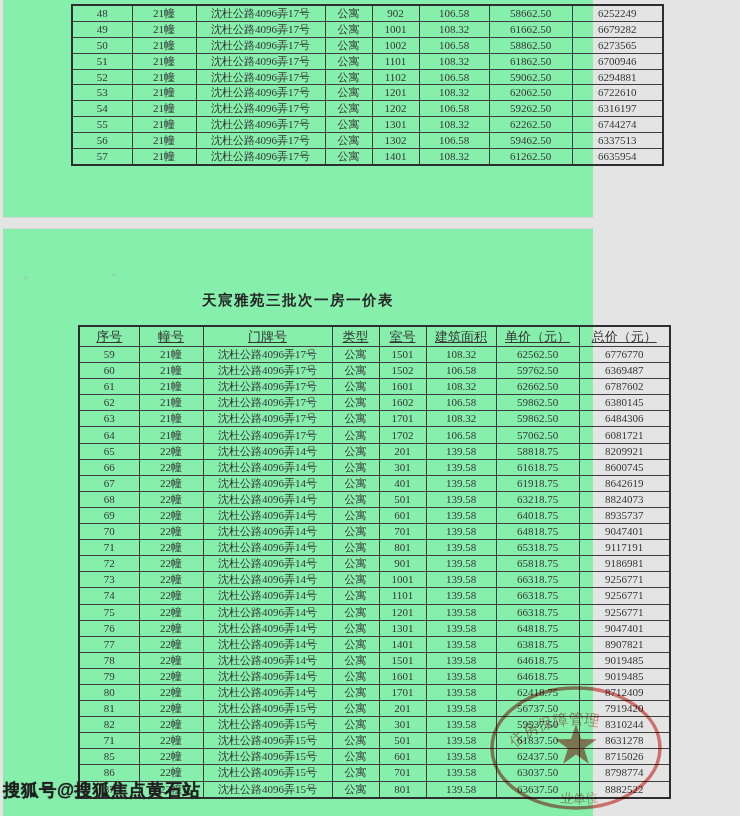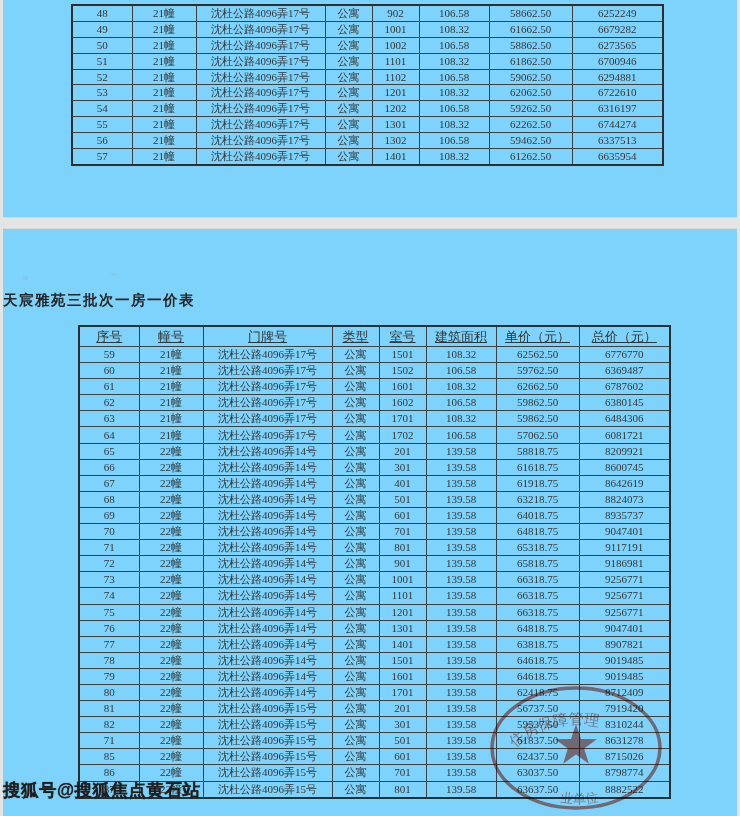--- a/index.html
+++ b/index.html
@@ -3,28 +3,28 @@
 <meta charset="utf-8">
 <style>
   html,body{margin:0;padding:0;}
   body{background:#cfcfcf;}
   .screen{
     position:relative;width:740px;height:816px;overflow:hidden;
     background:#e4e4e4;
     font-family:"Liberation Serif","DejaVu Serif",serif;
   }
   .page{
-    position:absolute;left:3px;width:734px;background:#7dd3fc;
+    position:absolute;left:3px;width:590px;background:#86efac;
   }
   .page-1{top:0;height:217px;border-bottom:1px solid #d6d6d6;}
   .page-2{top:228px;height:588px;border-top:1px solid #d8d8d8;}
 
   .doc-title{
     position:absolute;top:62px;left:0;width:100%;
-    text-align:left;font-size:14.5px;font-weight:bold;
+    text-align:center;font-size:14.5px;font-weight:bold;
     color:#262626;letter-spacing:1.5px;
   }
 
   table.price-table{
     position:absolute;border-collapse:collapse;table-layout:fixed;
     width:591px;border:2px solid #2e2e2e;
   }
   .t1{left:68px;top:4px;}
   .t2{left:75px;top:96px;}
   .price-table td,.price-table th{

